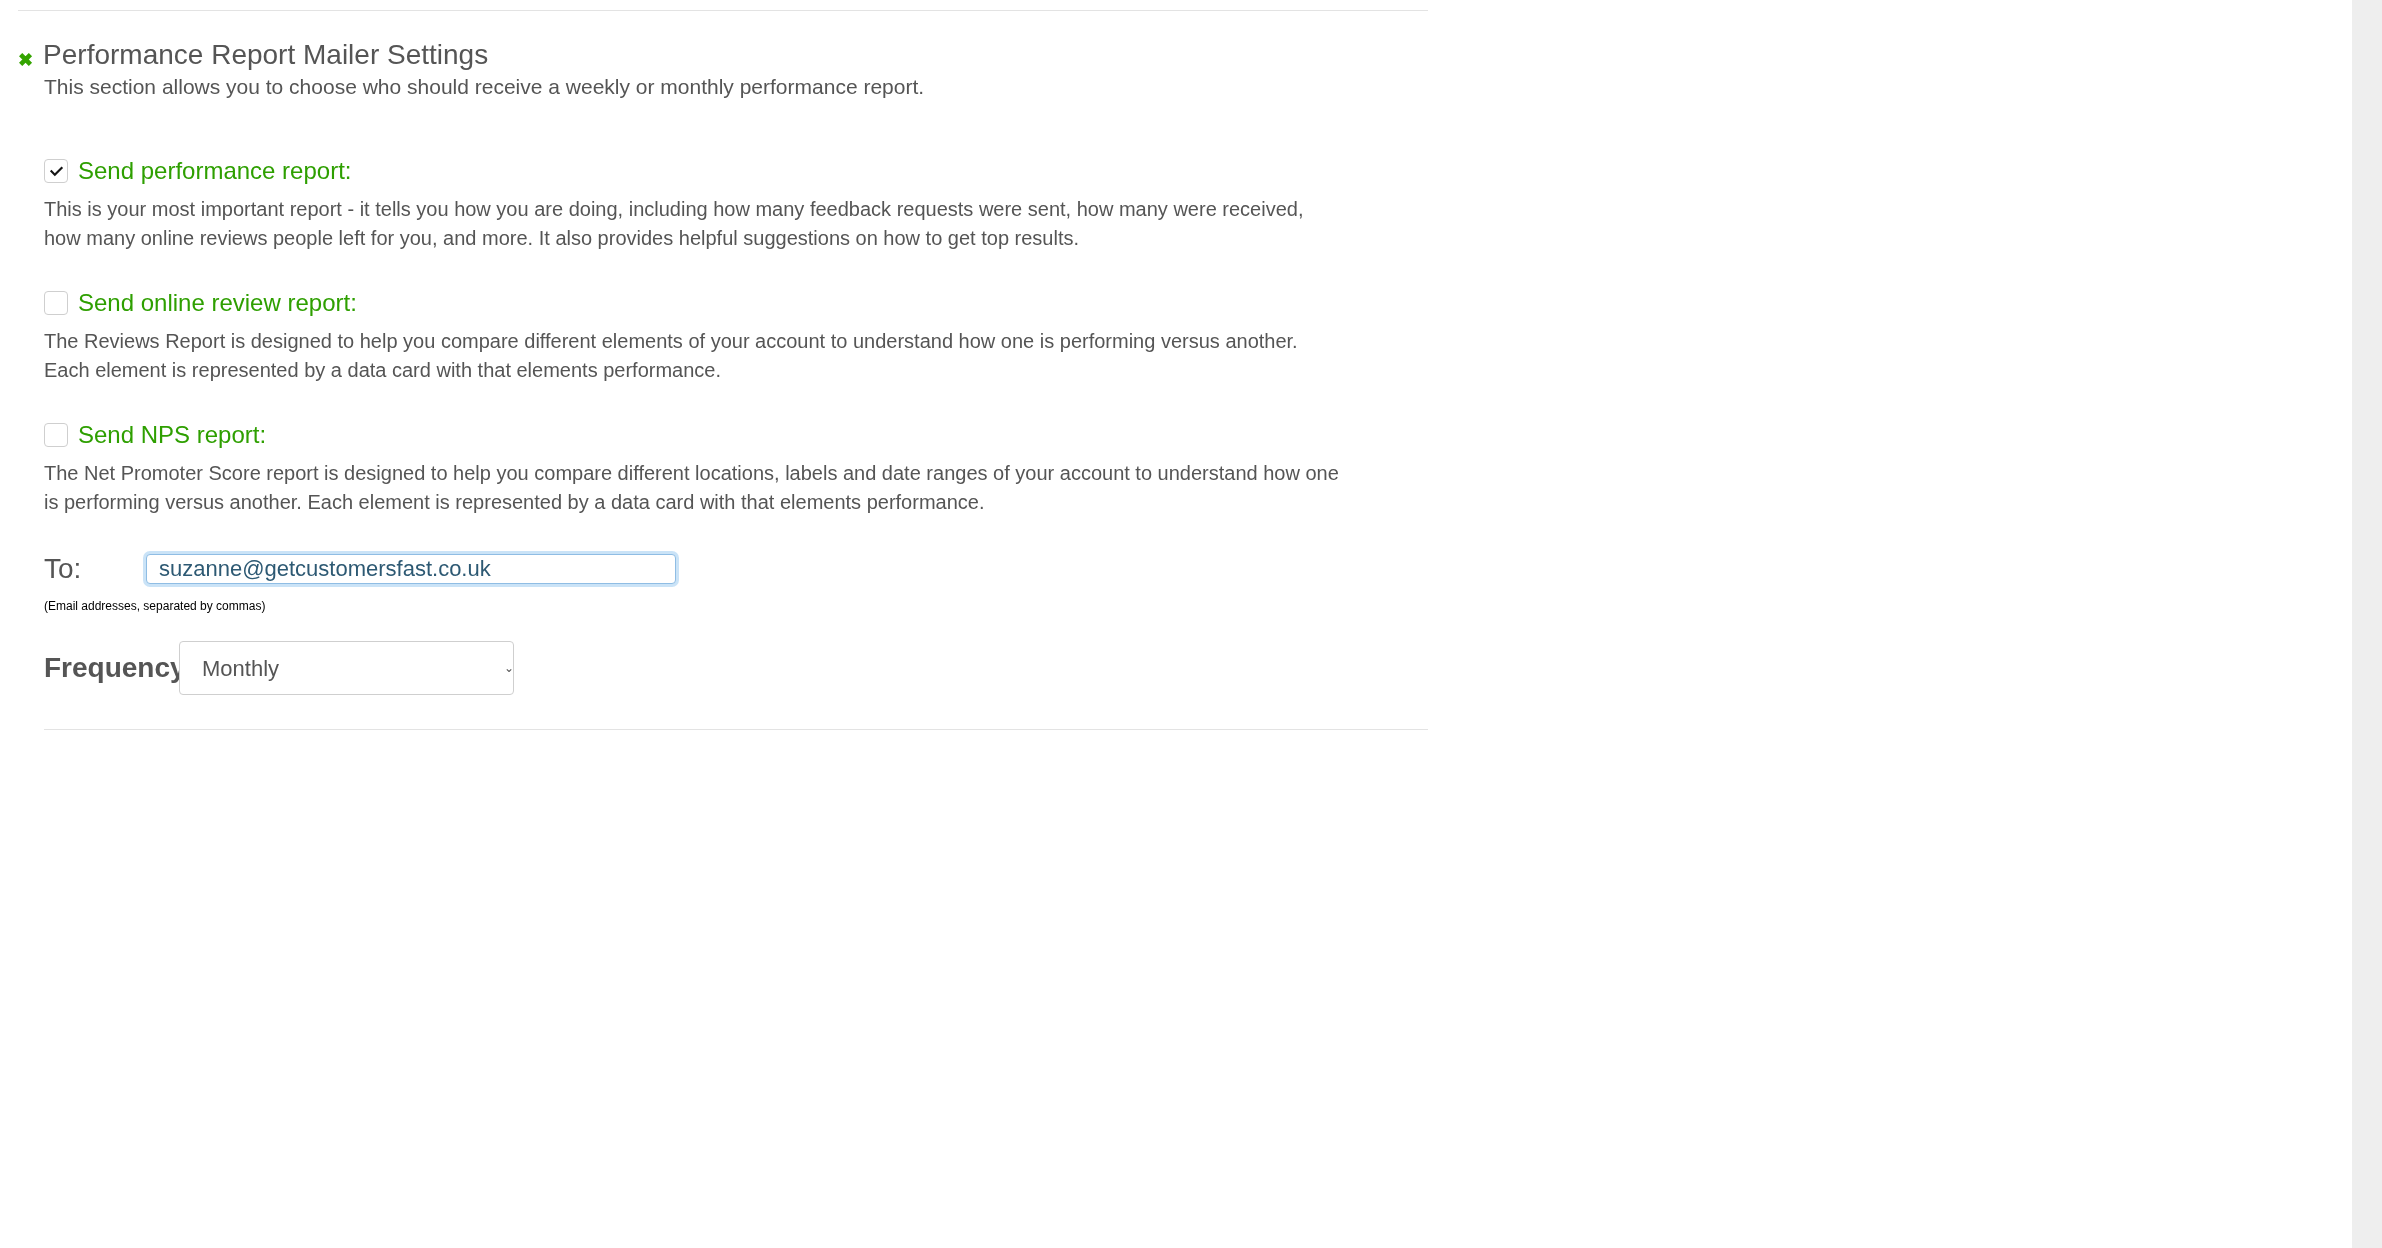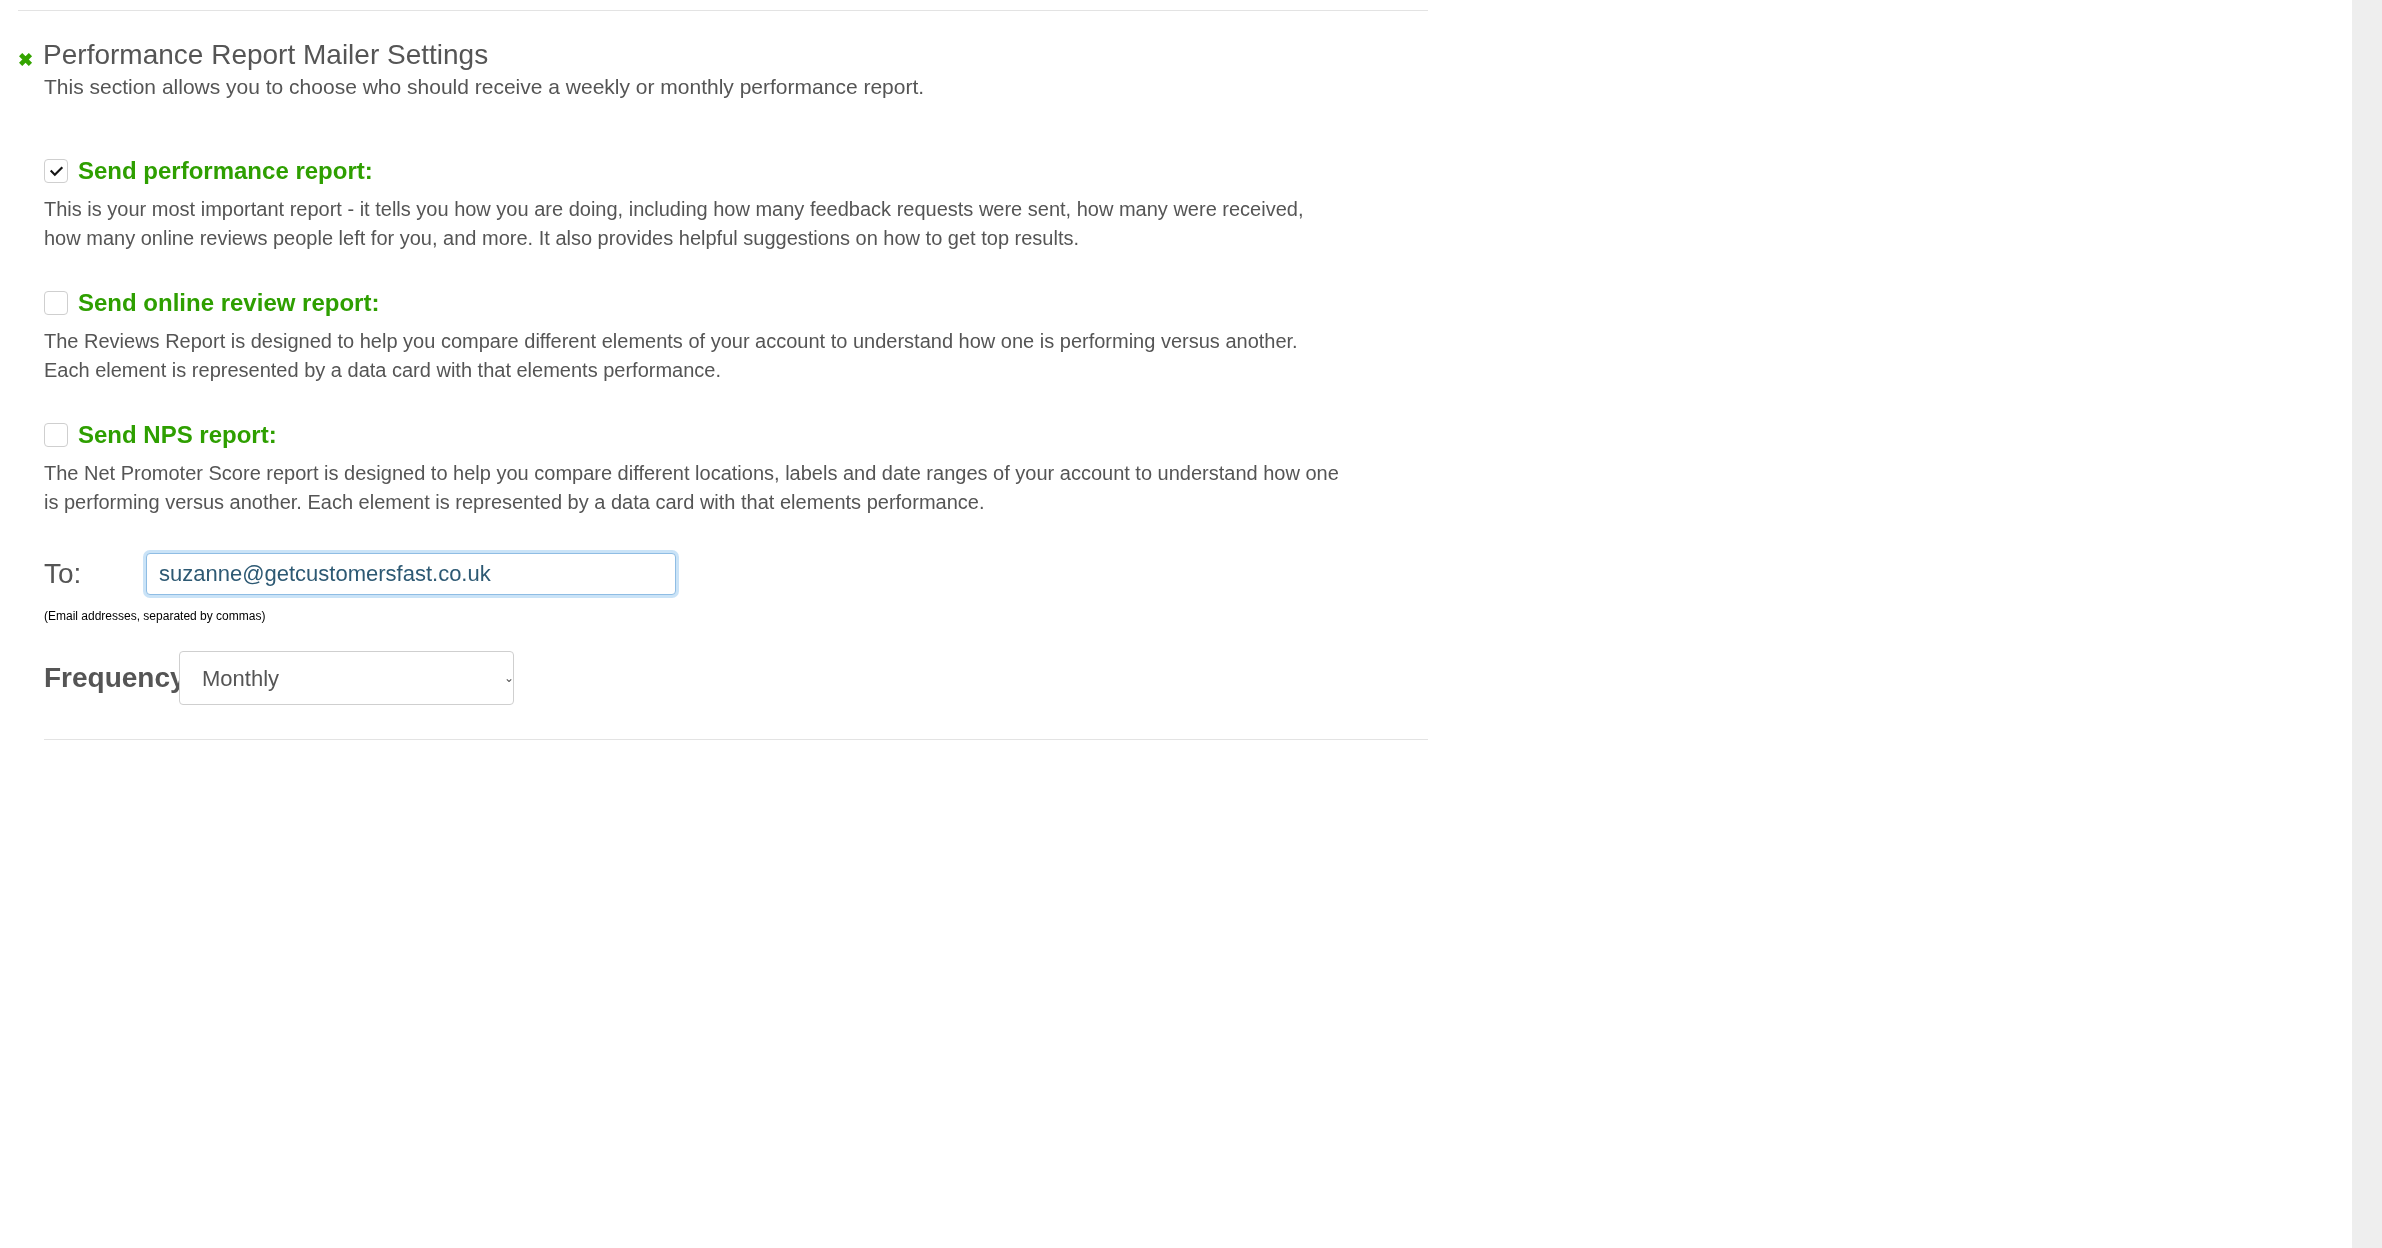--- a/index.html
+++ b/index.html
@@ -79,21 +79,21 @@
   .cbx svg{
     width:15px;
     height:15px;
     display:none;
   }
   .cbx.checked svg{
     display:block;
   }
   .opt-title{
     font-size:24px;
-    font-weight:700;
+    font-weight:400;
     color:#2e9f00;
   }
   .opt-desc{
     font-size:20px;
     color:#555555;
     line-height:1.45;
     margin-top:10px;
     max-width:1300px;
   }
   .field-row{
@@ -105,21 +105,21 @@
     font-size:28px;
     color:#555555;
     width:150px;
     font-weight:400;
   }
   .field-label.bold{
     font-weight:700;
   }
   .email-input{
     width:530px;
-    height:42px;
+    height:30px;
     border:1px solid #8fbde4;
     border-radius:4px;
     box-shadow:0 0 0 3px rgba(102,175,233,0.35);
     padding:0 12px;
     font-size:22px;
     color:#2d5973;
     outline:none;
     box-sizing:border-box;
     position:relative;
     left:-48px;

